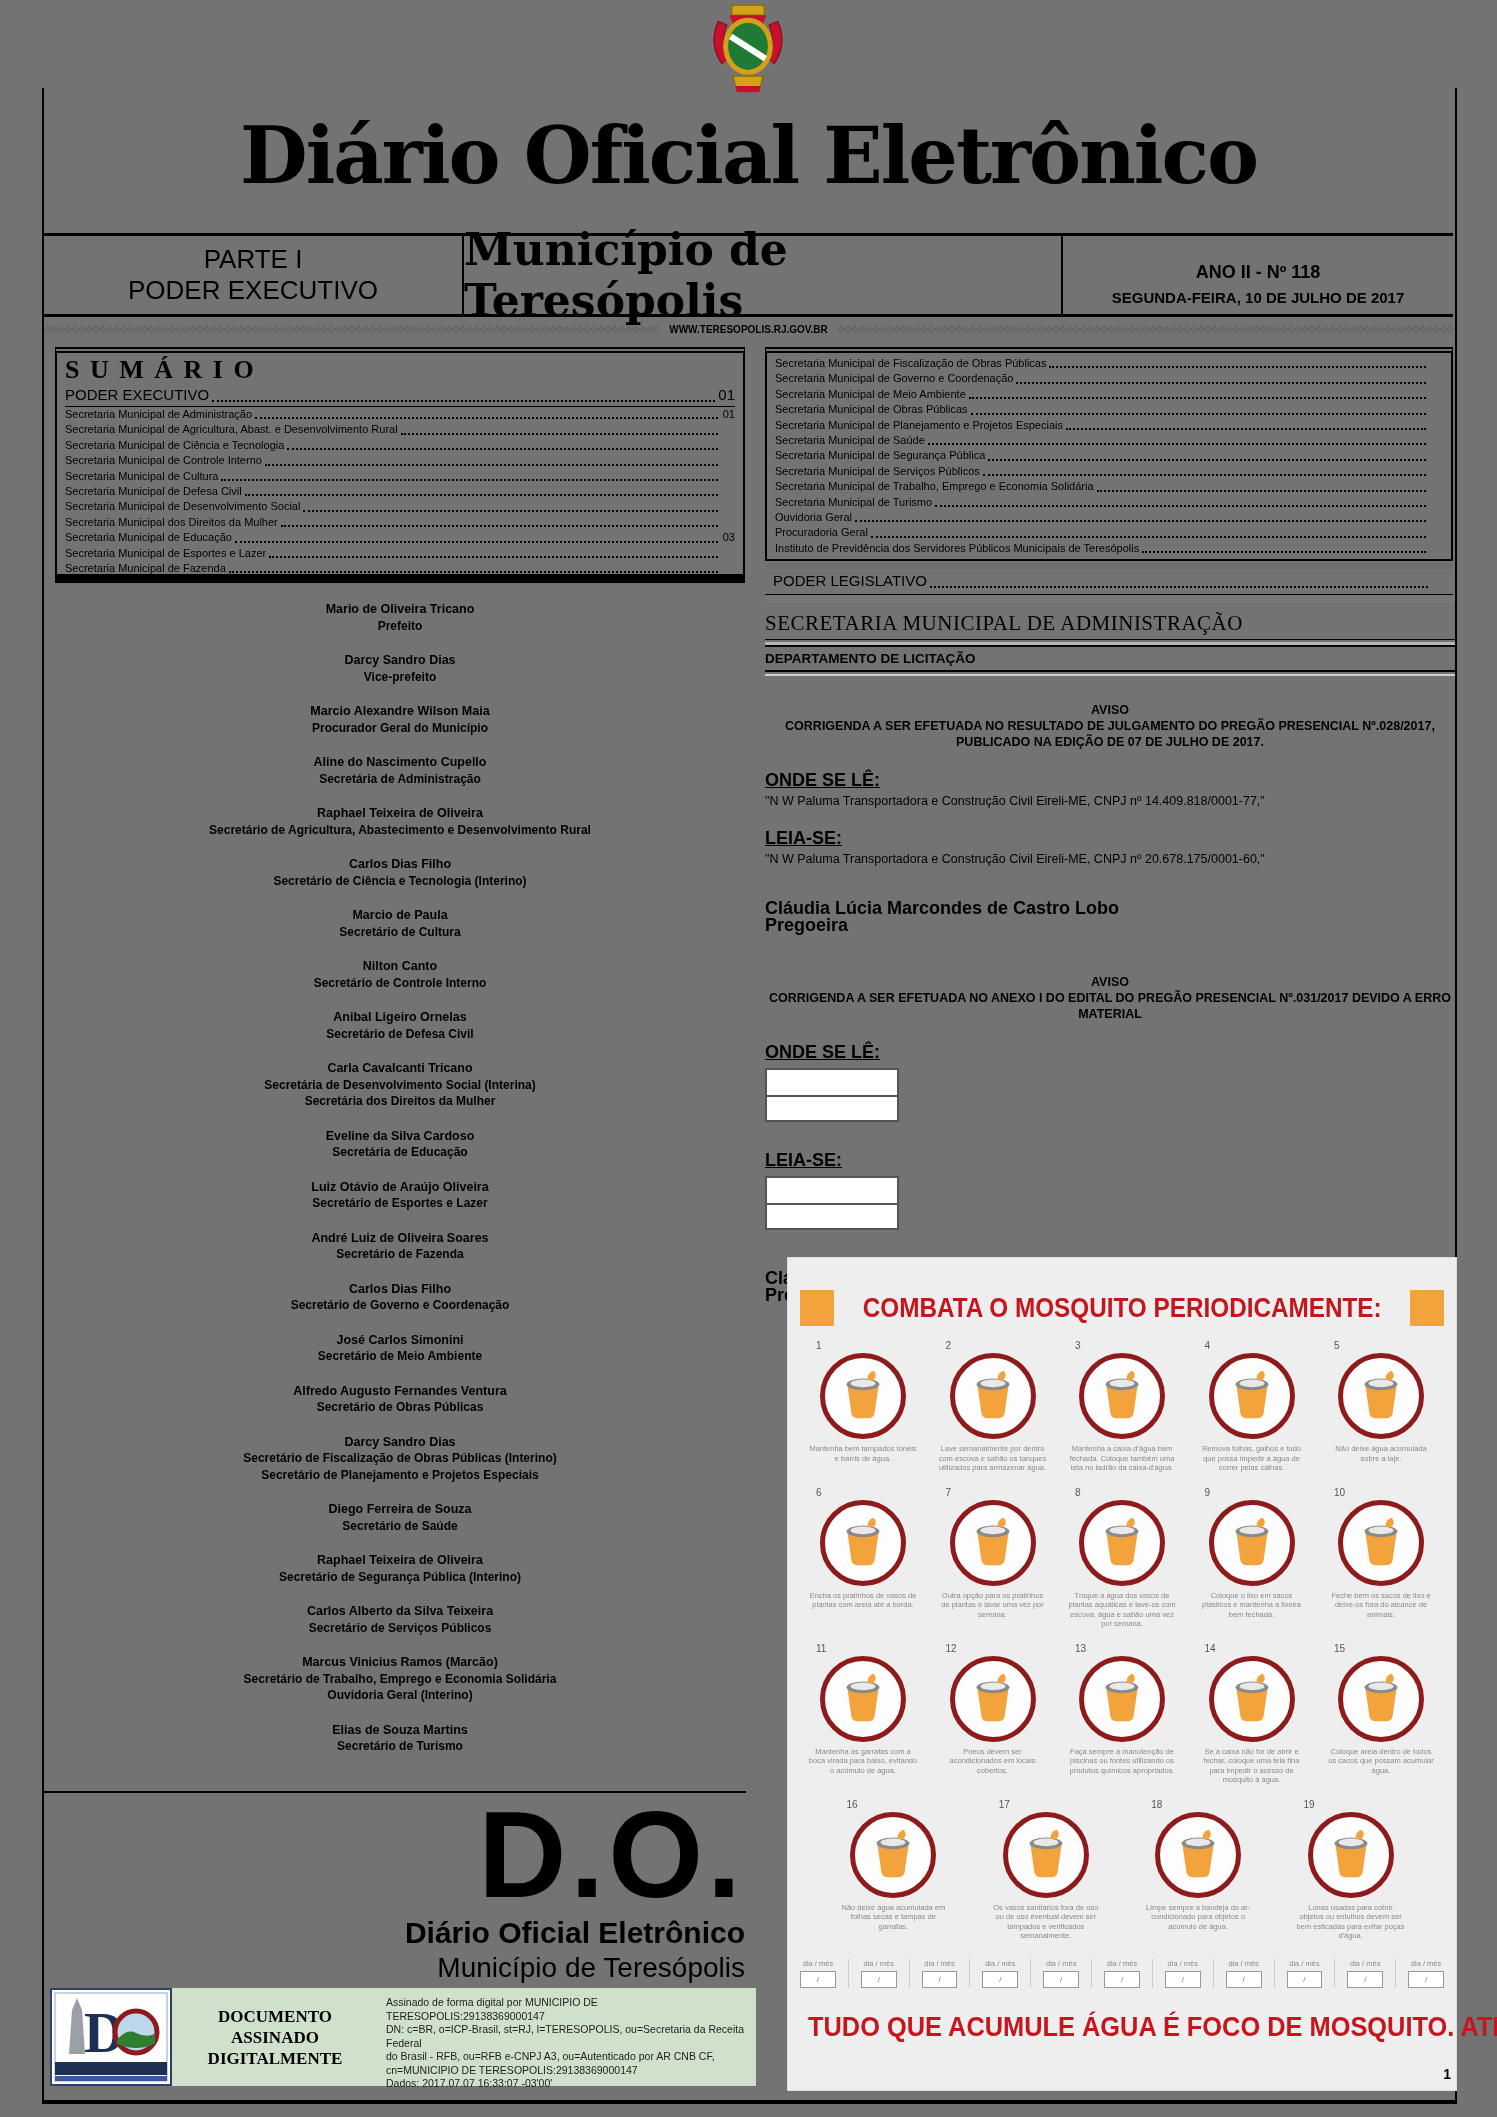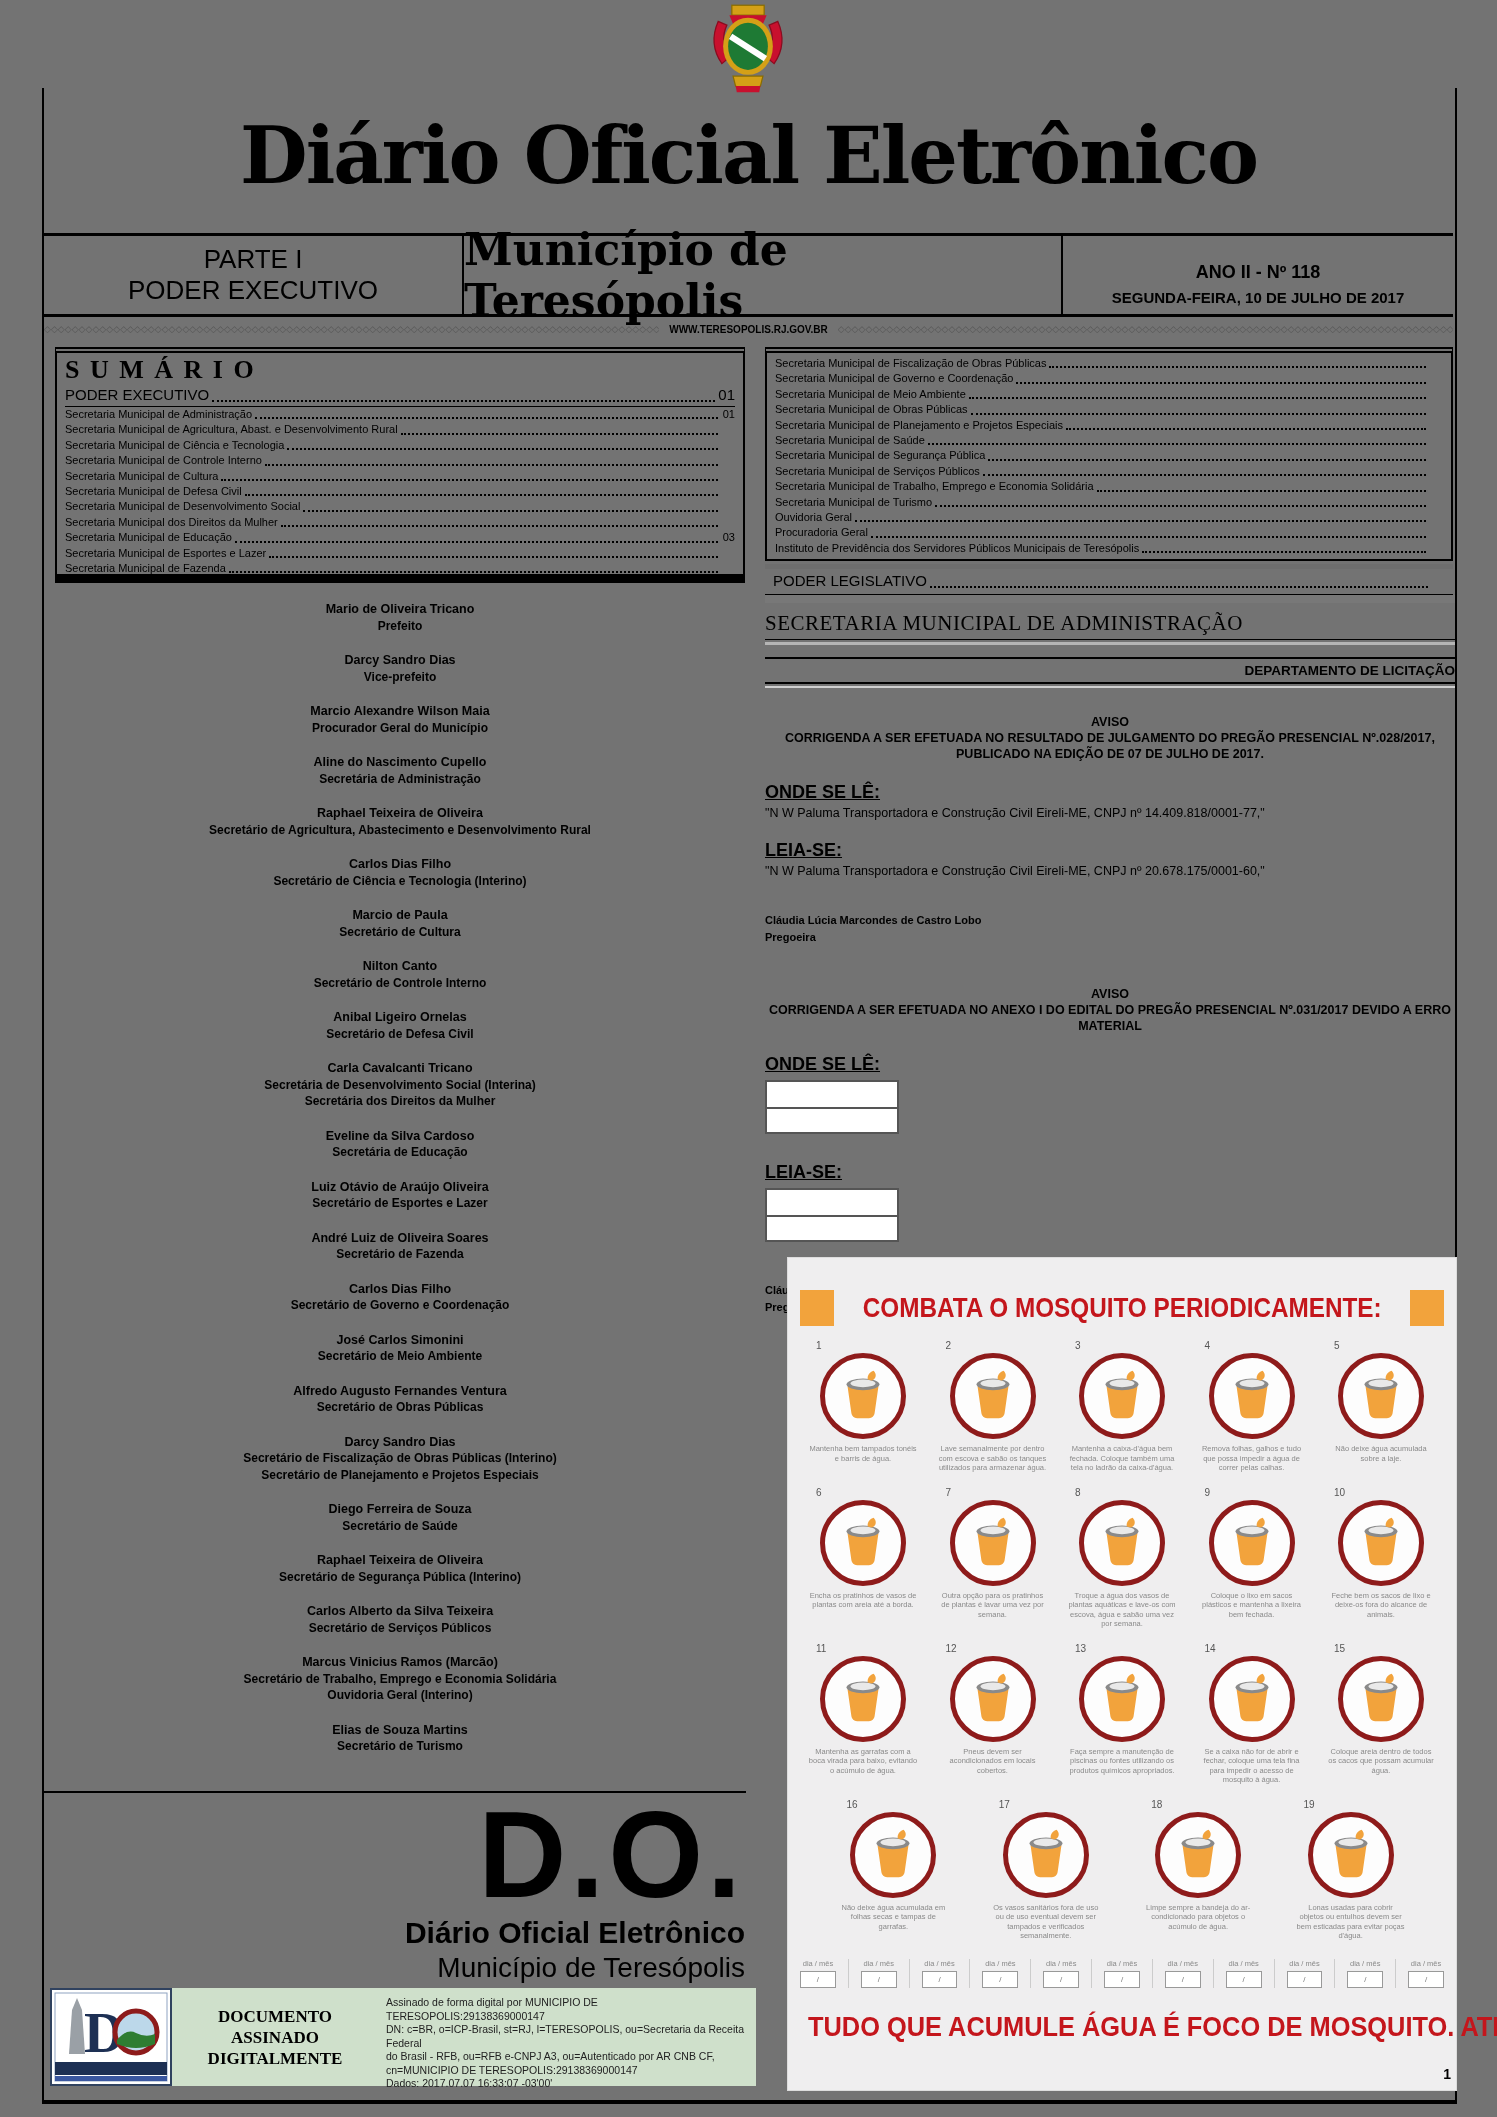--- a/index.html
+++ b/index.html
@@ -31,26 +31,26 @@
   .legis-row{display:flex;align-items:flex-end;font-size:15px;line-height:20px;padding:2px 8px 1px 8px;}
   .black-bar{height:9px;background:#000;margin-top:2px;}
   .officials{position:absolute;top:601px;left:55px;width:690px;text-align:center;}
   .official{margin-bottom:18px;}
   .o-name{font-weight:bold;font-size:12.5px;line-height:16.5px;}
   .o-roles{font-weight:bold;font-size:12px;line-height:16.5px;white-space:pre-line;}
   .right-col{position:absolute;top:595px;left:765px;width:690px;}
   .rc-graybar{height:8px;background:#787878;}
   .dept-h{font-family:"Liberation Serif",serif;font-size:21px;letter-spacing:0.5px;margin-top:8px;padding-bottom:3px;border-bottom:1px solid #000;}
   .dept-h-shadow{height:3px;background:#b5b5b5;margin-top:2px;}
-  .dept-box{margin-top:12px;border-top:2px solid #000;border-bottom:2px solid #000;text-align:right;font-weight:bold;font-size:13.5px;padding:4px 0;}
+  .dept-box{margin-top:0;border-top:2px solid #000;border-bottom:2px solid #000;text-align:left;font-weight:bold;font-size:13.5px;padding:4px 0;}
   .dept-box-shadow{height:2px;background:#cfcfcf;margin-top:2px;}
   .notice{margin-top:26px;text-align:center;font-weight:bold;font-size:12.5px;line-height:16px;}
   .lbl{font-weight:bold;font-size:18px;text-decoration:underline;margin-top:20px;text-align:left;}
   .quote{font-size:12.5px;margin-top:3px;text-align:left;}
-  .signer{margin-top:34px;font-weight:bold;font-size:11px;line-height:17px;text-align:left;}
+  .signer{margin-top:34px;font-weight:bold;font-size:18px;line-height:17px;text-align:left;}
   .mini-table{width:134px;margin-top:5px;}
   .mini-table .cell{box-sizing:border-box;border:2px solid #555;border-bottom:none;height:27px;display:flex;align-items:center;justify-content:center;font-weight:bold;font-size:12.5px;background:#fff;}
   .mini-table .cell:last-child{border-bottom:2px solid #555;}
   .poster{position:absolute;left:788px;top:1258px;width:668px;height:832px;background:#efeeef;box-shadow:0 0 0 1px #ddd;}
   .poster-head{display:flex;align-items:center;margin-top:32px;padding:0 12px;}
   .poster-orange{width:46px;height:36px;background:#F2A33C;}
   .poster-title{flex:1;text-align:center;color:#C4161C;font-weight:bold;font-size:27px;transform:scaleX(0.9);white-space:nowrap;}
   .prow{display:flex;justify-content:space-between;padding:0 14px;margin-top:14px;}
   .prow.spread{justify-content:space-evenly;}
   .pitem{width:122px;text-align:center;}

